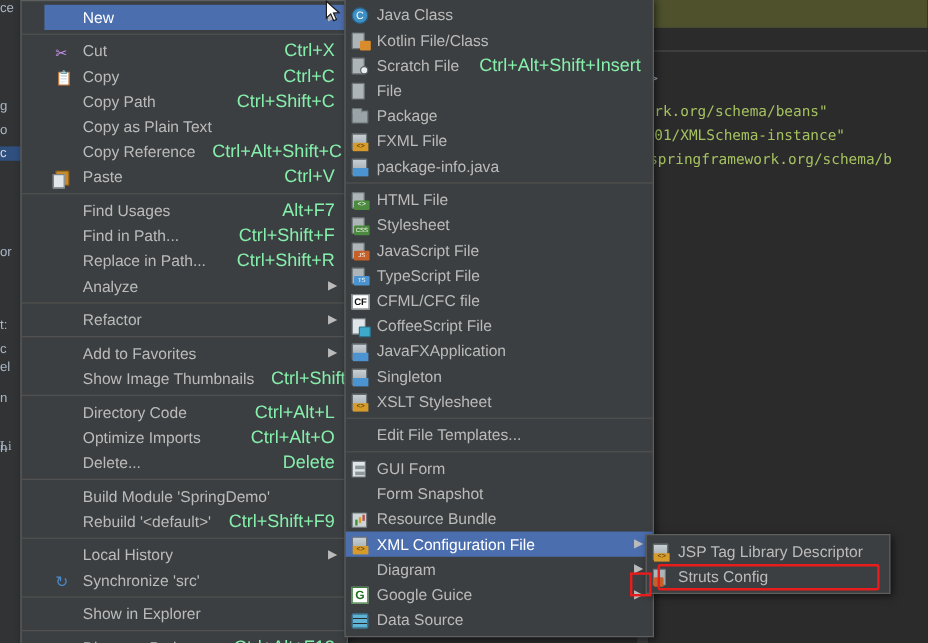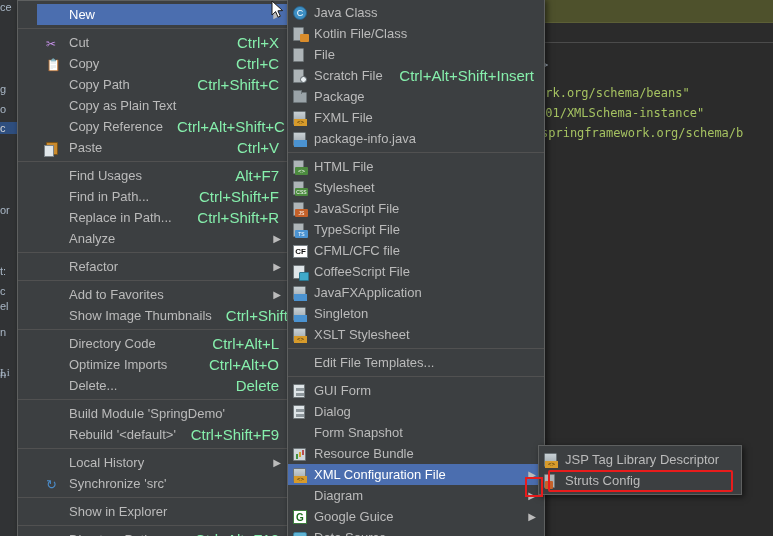--- a/index.html
+++ b/index.html
@@ -424,35 +424,35 @@
         <span class="mi-icon">
           <span class="ic ic-doc grey"></span>
           <span class="ic-badge" style="background:#d98c2b;left:8px;top:8px;"></span>
         </span>
         <span class="mi-label">Kotlin File/Class</span>
         <span class="mi-spacer"></span>
       </div>
       <div class="menu-item">
         <span class="mi-icon">
           <span class="ic ic-doc grey"></span>
+          <span class="ic-clock"></span>
+        </span>
+        <span class="mi-label">Scratch File</span>
+        <span class="mi-spacer"></span>
+        <span class="mi-accel">Ctrl+Alt+Shift+Insert</span>
+      </div>
+      <div class="menu-item">
+        <span class="mi-icon">
+          <span class="ic ic-doc grey"></span>
         </span>
         <span class="mi-label">File</span>
         <span class="mi-spacer"></span>
       </div>
       <div class="menu-item">
         <span class="mi-icon">
-          <span class="ic ic-doc grey"></span>
-          <span class="ic-clock"></span>
-        </span>
-        <span class="mi-label">Scratch File</span>
-        <span class="mi-spacer"></span>
-        <span class="mi-accel">Ctrl+Alt+Shift+Insert</span>
-      </div>
-      <div class="menu-item">
-        <span class="mi-icon">
           <span class="ic ic-folder"></span>
         </span>
         <span class="mi-label">Package</span>
         <span class="mi-spacer"></span>
       </div>
       <div class="menu-item">
         <span class="mi-icon">
           <span class="ic ic-xml"></span>
         </span>
         <span class="mi-label">FXML File</span>
@@ -538,27 +538,20 @@
         <span class="mi-icon"></span>
         <span class="mi-label">Edit File Templates...</span>
         <span class="mi-spacer"></span>
       </div>
       <div class="menu-sep"></div>
       <div class="menu-item">
         <span class="mi-icon">
           <span class="ic ic-form"></span>
         </span>
         <span class="mi-label">GUI Form</span>
-        <span class="mi-spacer"></span>
-      </div>
-      <div class="menu-item">
-        <span class="mi-icon">
-          <span class="ic ic-form"></span>
-        </span>
-        <span class="mi-label">Dialog</span>
         <span class="mi-spacer"></span>
       </div>
       <div class="menu-item">
         <span class="mi-icon"></span>
         <span class="mi-label">Form Snapshot</span>
         <span class="mi-spacer"></span>
       </div>
       <div class="menu-item">
         <span class="mi-icon">
           <span class="ic ic-rb"></span>

